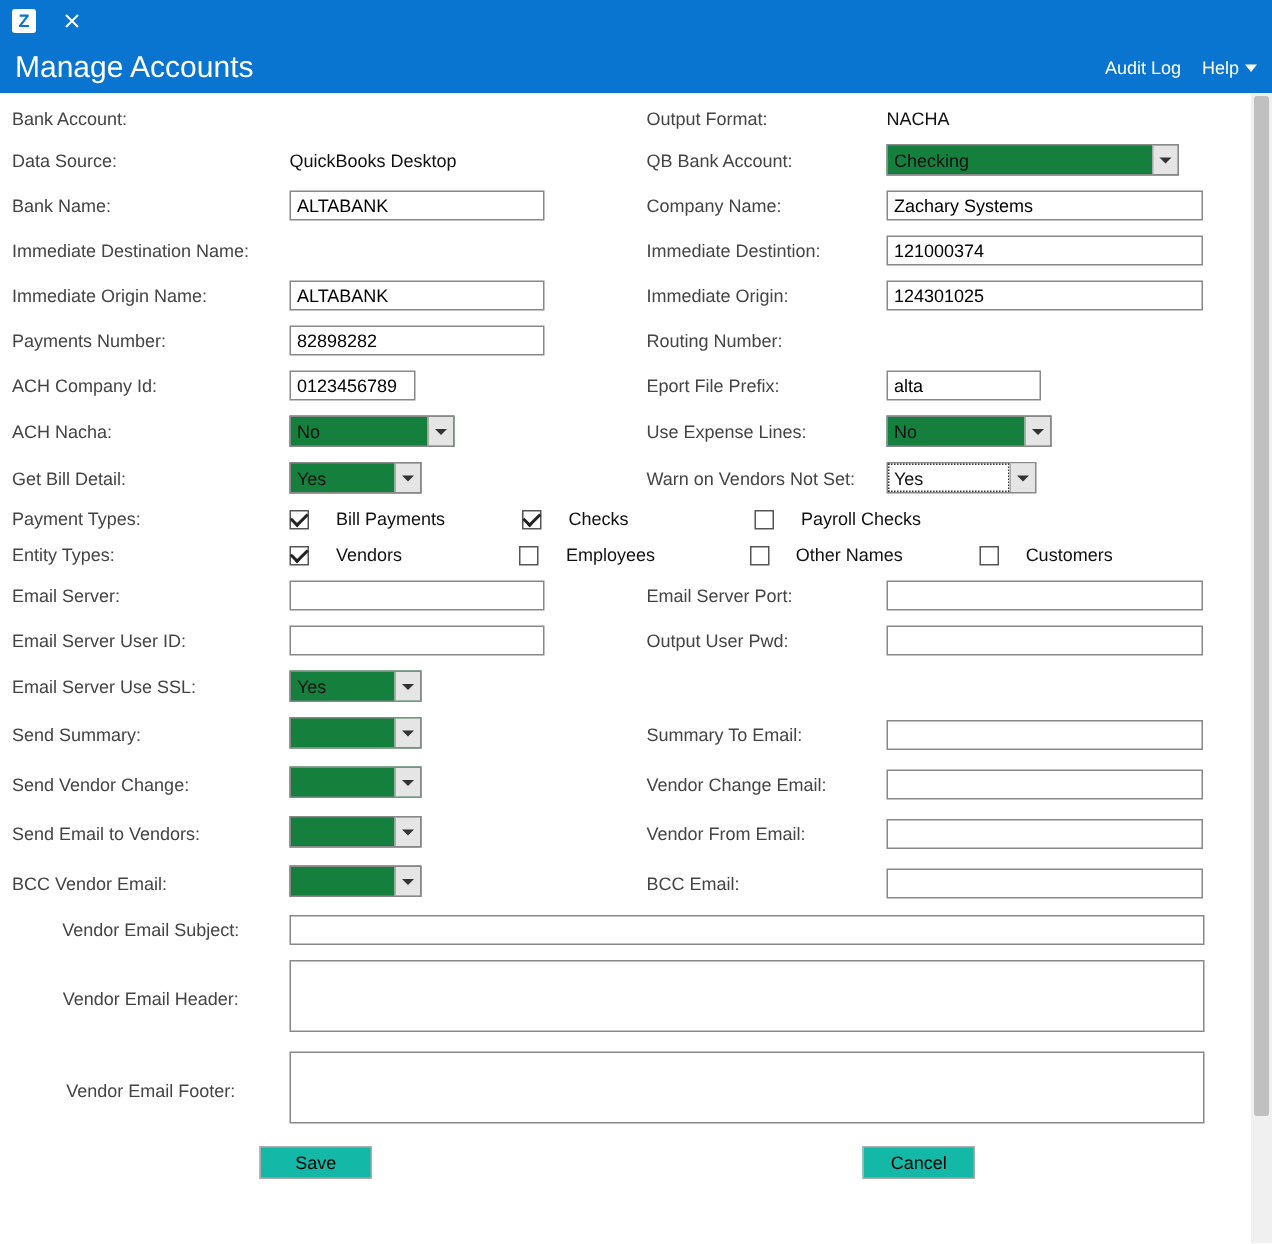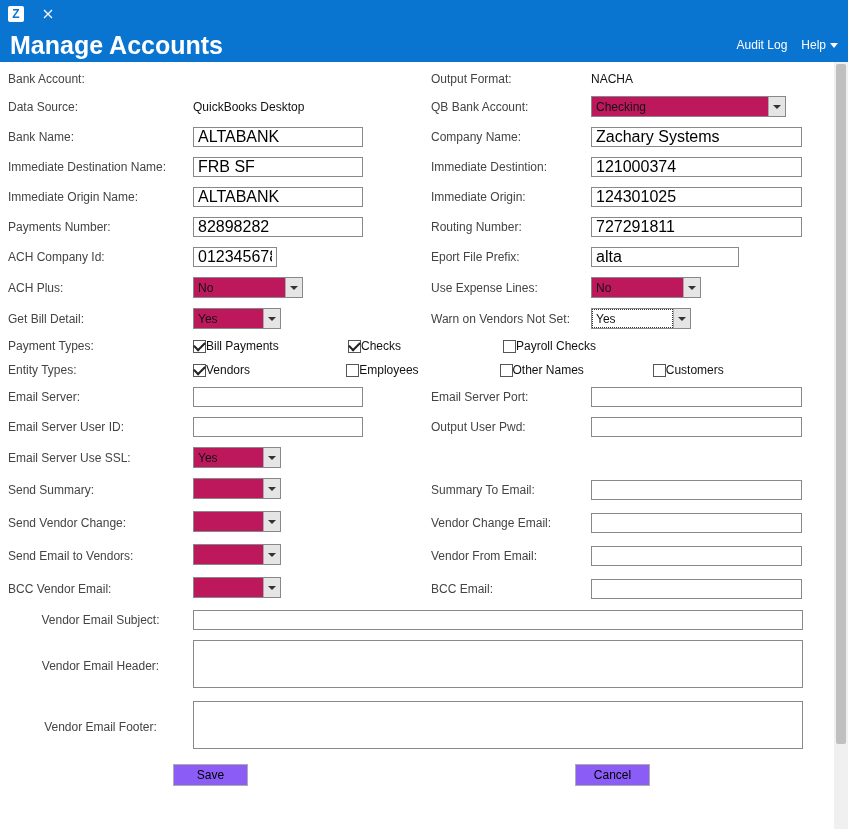--- a/index.html
+++ b/index.html
@@ -42,22 +42,22 @@
   
   .headerbar {
     background: #0a74d1;
     color: #fff;
     height: 34px;
     display: flex;
     align-items: center;
     padding: 0 10px;
   }
   .headerbar .heading {
-    font-size: 25px;
-    font-weight: 700;
+    font-size: 20px;
+    font-weight: 400;
     flex: 1;
   }
   .headerbar .links {
     display: flex;
     gap: 14px;
     font-size: 12px;
     align-items: center;
   }
   .headerbar .help { display: flex; align-items: center; gap: 4px; }
   .headerbar .caret {
@@ -104,40 +104,40 @@
   .ctrl-l { grid-column: 2; }
   .gap   { grid-column: 3; }
   .lbl-r { grid-column: 4; color: #444; font-size: 12px; }
   .ctrl-r { grid-column: 5; }
   .static { color: #111; font-size: 12px; }
   input[type=text] {
     height: 20px;
     border: 1px solid #888;
     padding: 0 4px;
     font-family: inherit;
-    font-size: 16px;
+    font-size: 12px;
   }
   textarea {
     border: 1px solid #888;
     padding: 2px 4px;
     font-family: inherit;
     font-size: 12px;
     resize: none;
     height: 48px;
   }
   .input-wide { width: 170px; }
   .input-full { width: 211px; }
-  .input-shortish { width: 148px; }
+  .input-shortish { width: 103px; }
   .input-84 { width: 84px; }
   
   .combo {
     display: inline-flex;
     height: 21px;
     border: 1px solid #888;
-    background: #be185d;
+    background: #15803d;
     align-items: stretch;
   }
   .combo.white { background: #fff; }
   .combo .txt {
     flex: 1;
     padding: 0 4px;
     display: flex; align-items: center;
     font-size: 12px;
   }
   .combo .btn {
@@ -150,21 +150,21 @@
     width: 0; height: 0;
     border-left: 4px solid transparent;
     border-right: 4px solid transparent;
     border-top: 4px solid #333;
   }
   .combo.focused .txt { outline: 1px dotted #333; outline-offset: -1px; }
   
   .chk {
     display: inline-flex;
     align-items: flex-end;
-    gap: 0;
+    gap: 18px;
     font-size: 12px;
     color: #111;
   }
   .chk .box {
     width: 13px; height: 13px;
     border: 1px solid #555;
     background: #fff;
     display: flex; align-items: center; justify-content: center;
   }
   .chk .box.checked::after {
@@ -187,21 +187,21 @@
   .full-row-ctrl { grid-column: 2 / span 4; }
   
   .btnbar {
     display: flex;
     margin-top: 12px;
   }
   .btnbar .spacer { flex: 1; }
   .pushbtn {
     width: 75px; height: 22px;
     border: 1px solid #adadad;
-    background: #8b5cf6;
+    background: #14b8a6;
     font-family: inherit;
     font-size: 12px;
     cursor: pointer;
   }
 </style>
 </head>
 <body>
 
 <div class="titlebar">
   <div class="appicon">Z</div>
@@ -248,44 +248,42 @@
       </div>
     </div>
 
     <div class="lbl-l">Bank Name:</div>
     <div class="ctrl-l"><input type="text" class="input-wide" value="ALTABANK" style=""></div>
     <div class="gap"></div>
     <div class="lbl-r">Company Name:</div>
     <div class="ctrl-r"><input type="text" class="input-full" value="Zachary Systems" style=""></div>
 
     <div class="lbl-l">Immediate Destination Name:</div>
-    <div class="ctrl-l"><input type="text" class="input-wide" value="FRB SF" style=""></div>
     <div class="gap"></div>
     <div class="lbl-r">Immediate Destintion:</div>
     <div class="ctrl-r"><input type="text" class="input-full" value="121000374" style=""></div>
 
     <div class="lbl-l">Immediate Origin Name:</div>
     <div class="ctrl-l"><input type="text" class="input-wide" value="ALTABANK" style=""></div>
     <div class="gap"></div>
     <div class="lbl-r">Immediate Origin:</div>
     <div class="ctrl-r"><input type="text" class="input-full" value="124301025" style=""></div>
 
     <div class="lbl-l">Payments Number:</div>
     <div class="ctrl-l"><input type="text" class="input-wide" value="82898282" style=""></div>
     <div class="gap"></div>
     <div class="lbl-r">Routing Number:</div>
-    <div class="ctrl-r"><input type="text" class="input-full" value="727291811" style=""></div>
 
     <div class="lbl-l">ACH Company Id:</div>
     <div class="ctrl-l"><input type="text" class="input-84" value="0123456789" style=""></div>
     <div class="gap"></div>
     <div class="lbl-r">Eport File Prefix:</div>
     <div class="ctrl-r"><input type="text" class="input-shortish" value="alta" style=""></div>
 
-    <div class="lbl-l">ACH Plus:</div>
+    <div class="lbl-l">ACH Nacha:</div>
     <div class="ctrl-l">
       <div class="combo" style="width:110px">
         <span class="txt">No</span>
         <span class="btn">
             <span class="tri"></span>
           </span>
       </div>
     </div>
     <div class="gap"></div>
     <div class="lbl-r">Use Expense Lines:</div>

